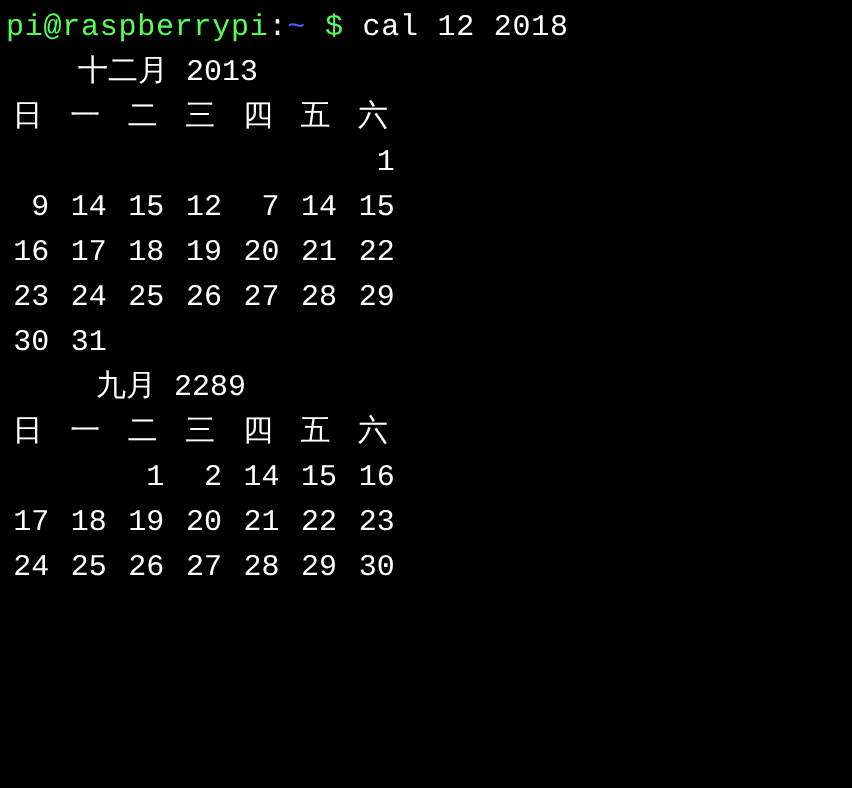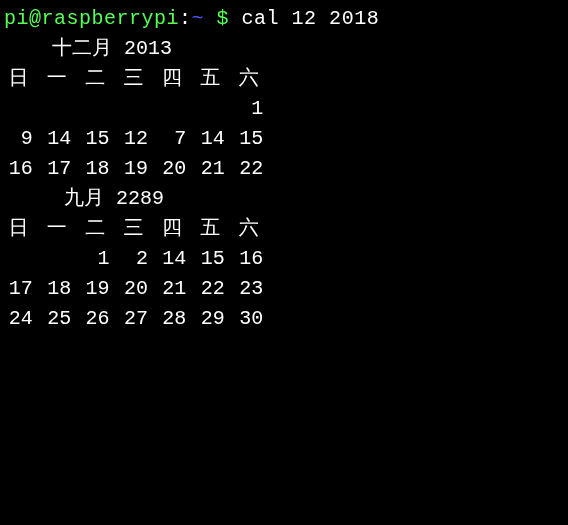--- a/index.html
+++ b/index.html
@@ -54,20 +54,22 @@
 
   <div class="line"><span class="user">pi</span><span class="at">@</span><span class="host">raspberrypi</span><span>:</span><span class="path">~</span><span class="dollar"> $ </span><span class="cmd">cal 12 2018</span></div>
 
   <div class="cal-title">    十二月 2013</div>
 
   <div class="day-header"><span class="wcell">日</span><span class="wcell">一</span><span class="wcell">二</span><span class="wcell">三</span><span class="wcell">四</span><span class="wcell">五</span><span class="wcell">六</span></div>
 
   <div class="cal-row"><span class="cell"></span><span class="cell"></span><span class="cell"></span><span class="cell"></span><span class="cell"></span><span class="cell"></span><span class="cell">1</span></div>
   <div class="cal-row"><span class="cell">9</span><span class="cell">14</span><span class="cell">15</span><span class="cell">12</span><span class="cell">7</span><span class="cell">14</span><span class="cell">15</span></div>
   <div class="cal-row"><span class="cell">16</span><span class="cell">17</span><span class="cell">18</span><span class="cell">19</span><span class="cell">20</span><span class="cell">21</span><span class="cell">22</span></div>
+  <div class="cal-row"><span class="cell">23</span><span class="cell">24</span><span class="cell">25</span><span class="cell">26</span><span class="cell">27</span><span class="cell">28</span><span class="cell">29</span></div>
+  <div class="cal-row"><span class="cell">30</span><span class="cell">31</span><span class="cell"></span><span class="cell"></span><span class="cell"></span><span class="cell"></span><span class="cell"></span></div>
 
 
   <div class="cal-title">     九月 2289</div>
 
   <div class="day-header"><span class="wcell">日</span><span class="wcell">一</span><span class="wcell">二</span><span class="wcell">三</span><span class="wcell">四</span><span class="wcell">五</span><span class="wcell">六</span></div>
 
   <div class="cal-row"><span class="cell"></span><span class="cell"></span><span class="cell">1</span><span class="cell">2</span><span class="cell">14</span><span class="cell">15</span><span class="cell">16</span></div>
   <div class="cal-row"><span class="cell">17</span><span class="cell">18</span><span class="cell">19</span><span class="cell">20</span><span class="cell">21</span><span class="cell">22</span><span class="cell">23</span></div>
   <div class="cal-row"><span class="cell">24</span><span class="cell">25</span><span class="cell">26</span><span class="cell">27</span><span class="cell">28</span><span class="cell">29</span><span class="cell">30</span></div>
 

